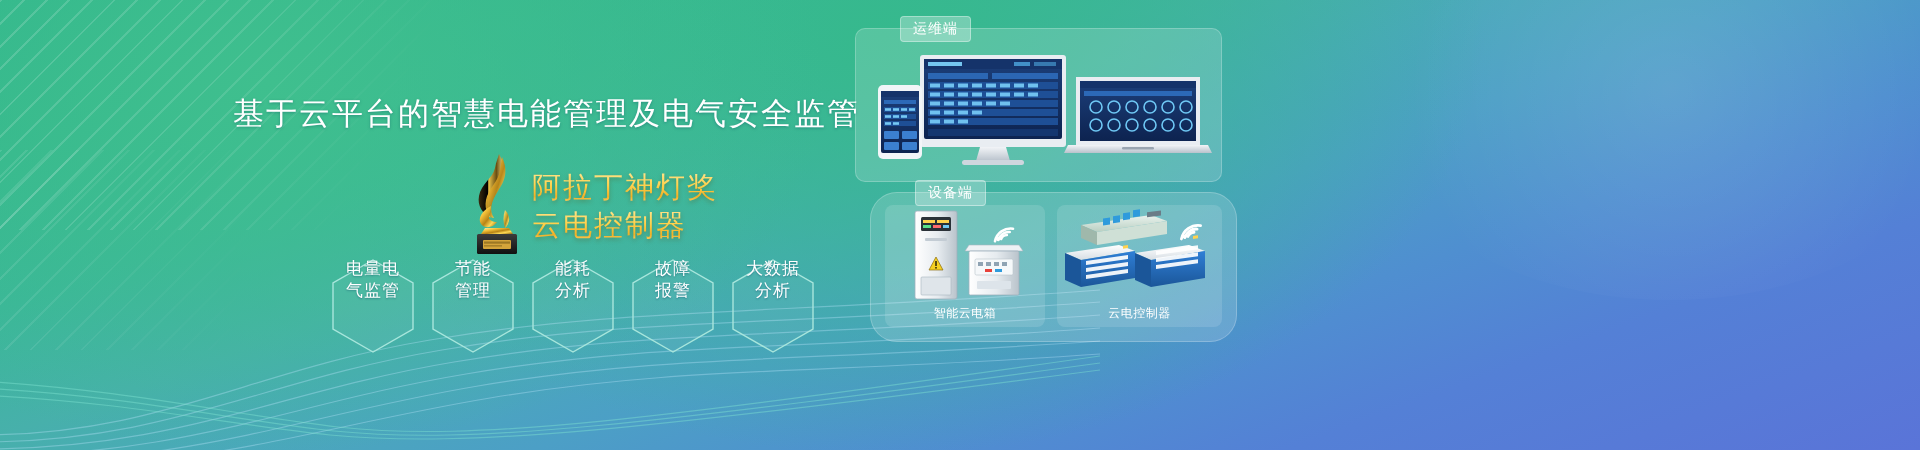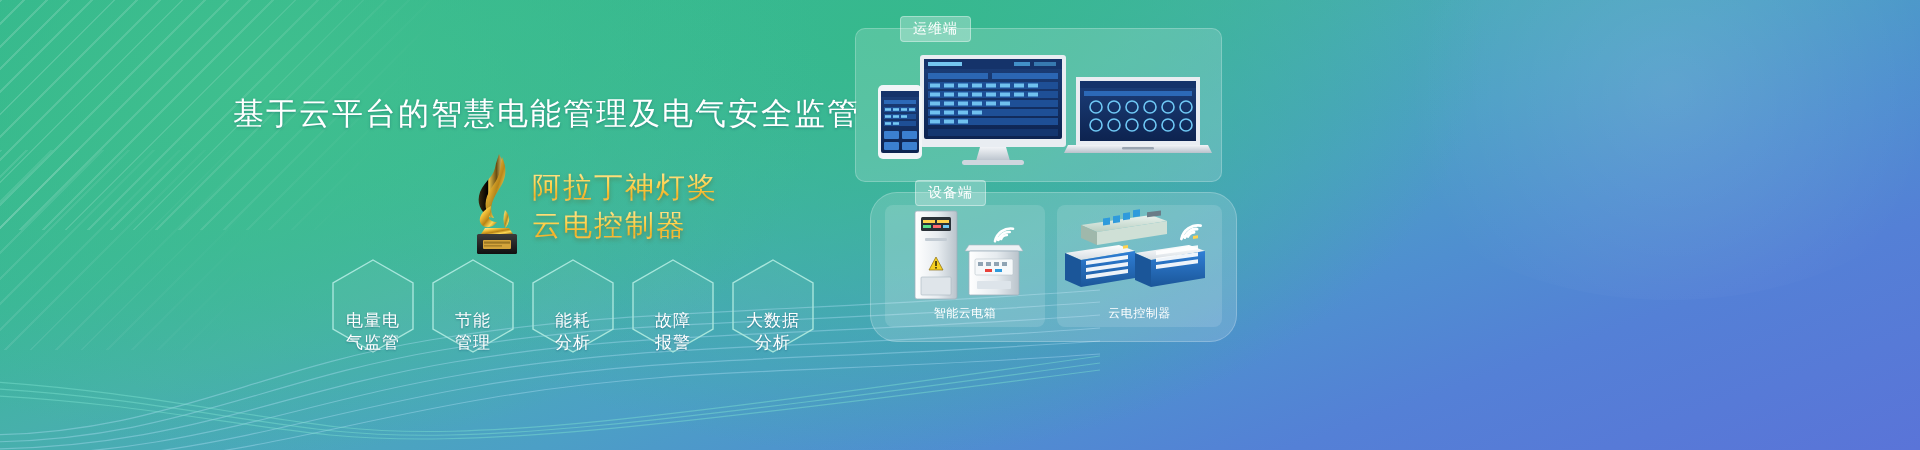--- a/index.html
+++ b/index.html
@@ -62,21 +62,21 @@
   .award div{
     font-size:29px;font-weight:normal;letter-spacing:2px;line-height:38px;
     background:linear-gradient(180deg,#ffe9a0 0%,#ffd24d 45%,#f2b024 75%,#ffe08a 100%);
     -webkit-background-clip:text;background-clip:text;-webkit-text-fill-color:transparent;
     filter:drop-shadow(0 2px 2px rgba(90,60,0,.35));
   }
 
   
   .hexrow{position:absolute;left:330px;top:258px;display:flex;gap:14px;}
   .hex{
-    position:relative;width:86px;height:96px;display:flex;align-items:flex-end;justify-content:center;
+    position:relative;width:86px;height:96px;display:flex;align-items:flex-start;justify-content:center;
   }
   .hex svg{position:absolute;left:0;top:0;}
   .hex .htxt{
     position:relative;z-index:2;color:#ffffff;font-size:17px;line-height:22px;
     text-align:center;letter-spacing:1px;text-shadow:0 1px 2px rgba(0,50,90,.4);
   }
 
   
   .panel{
     position:absolute;border-radius:10px;

